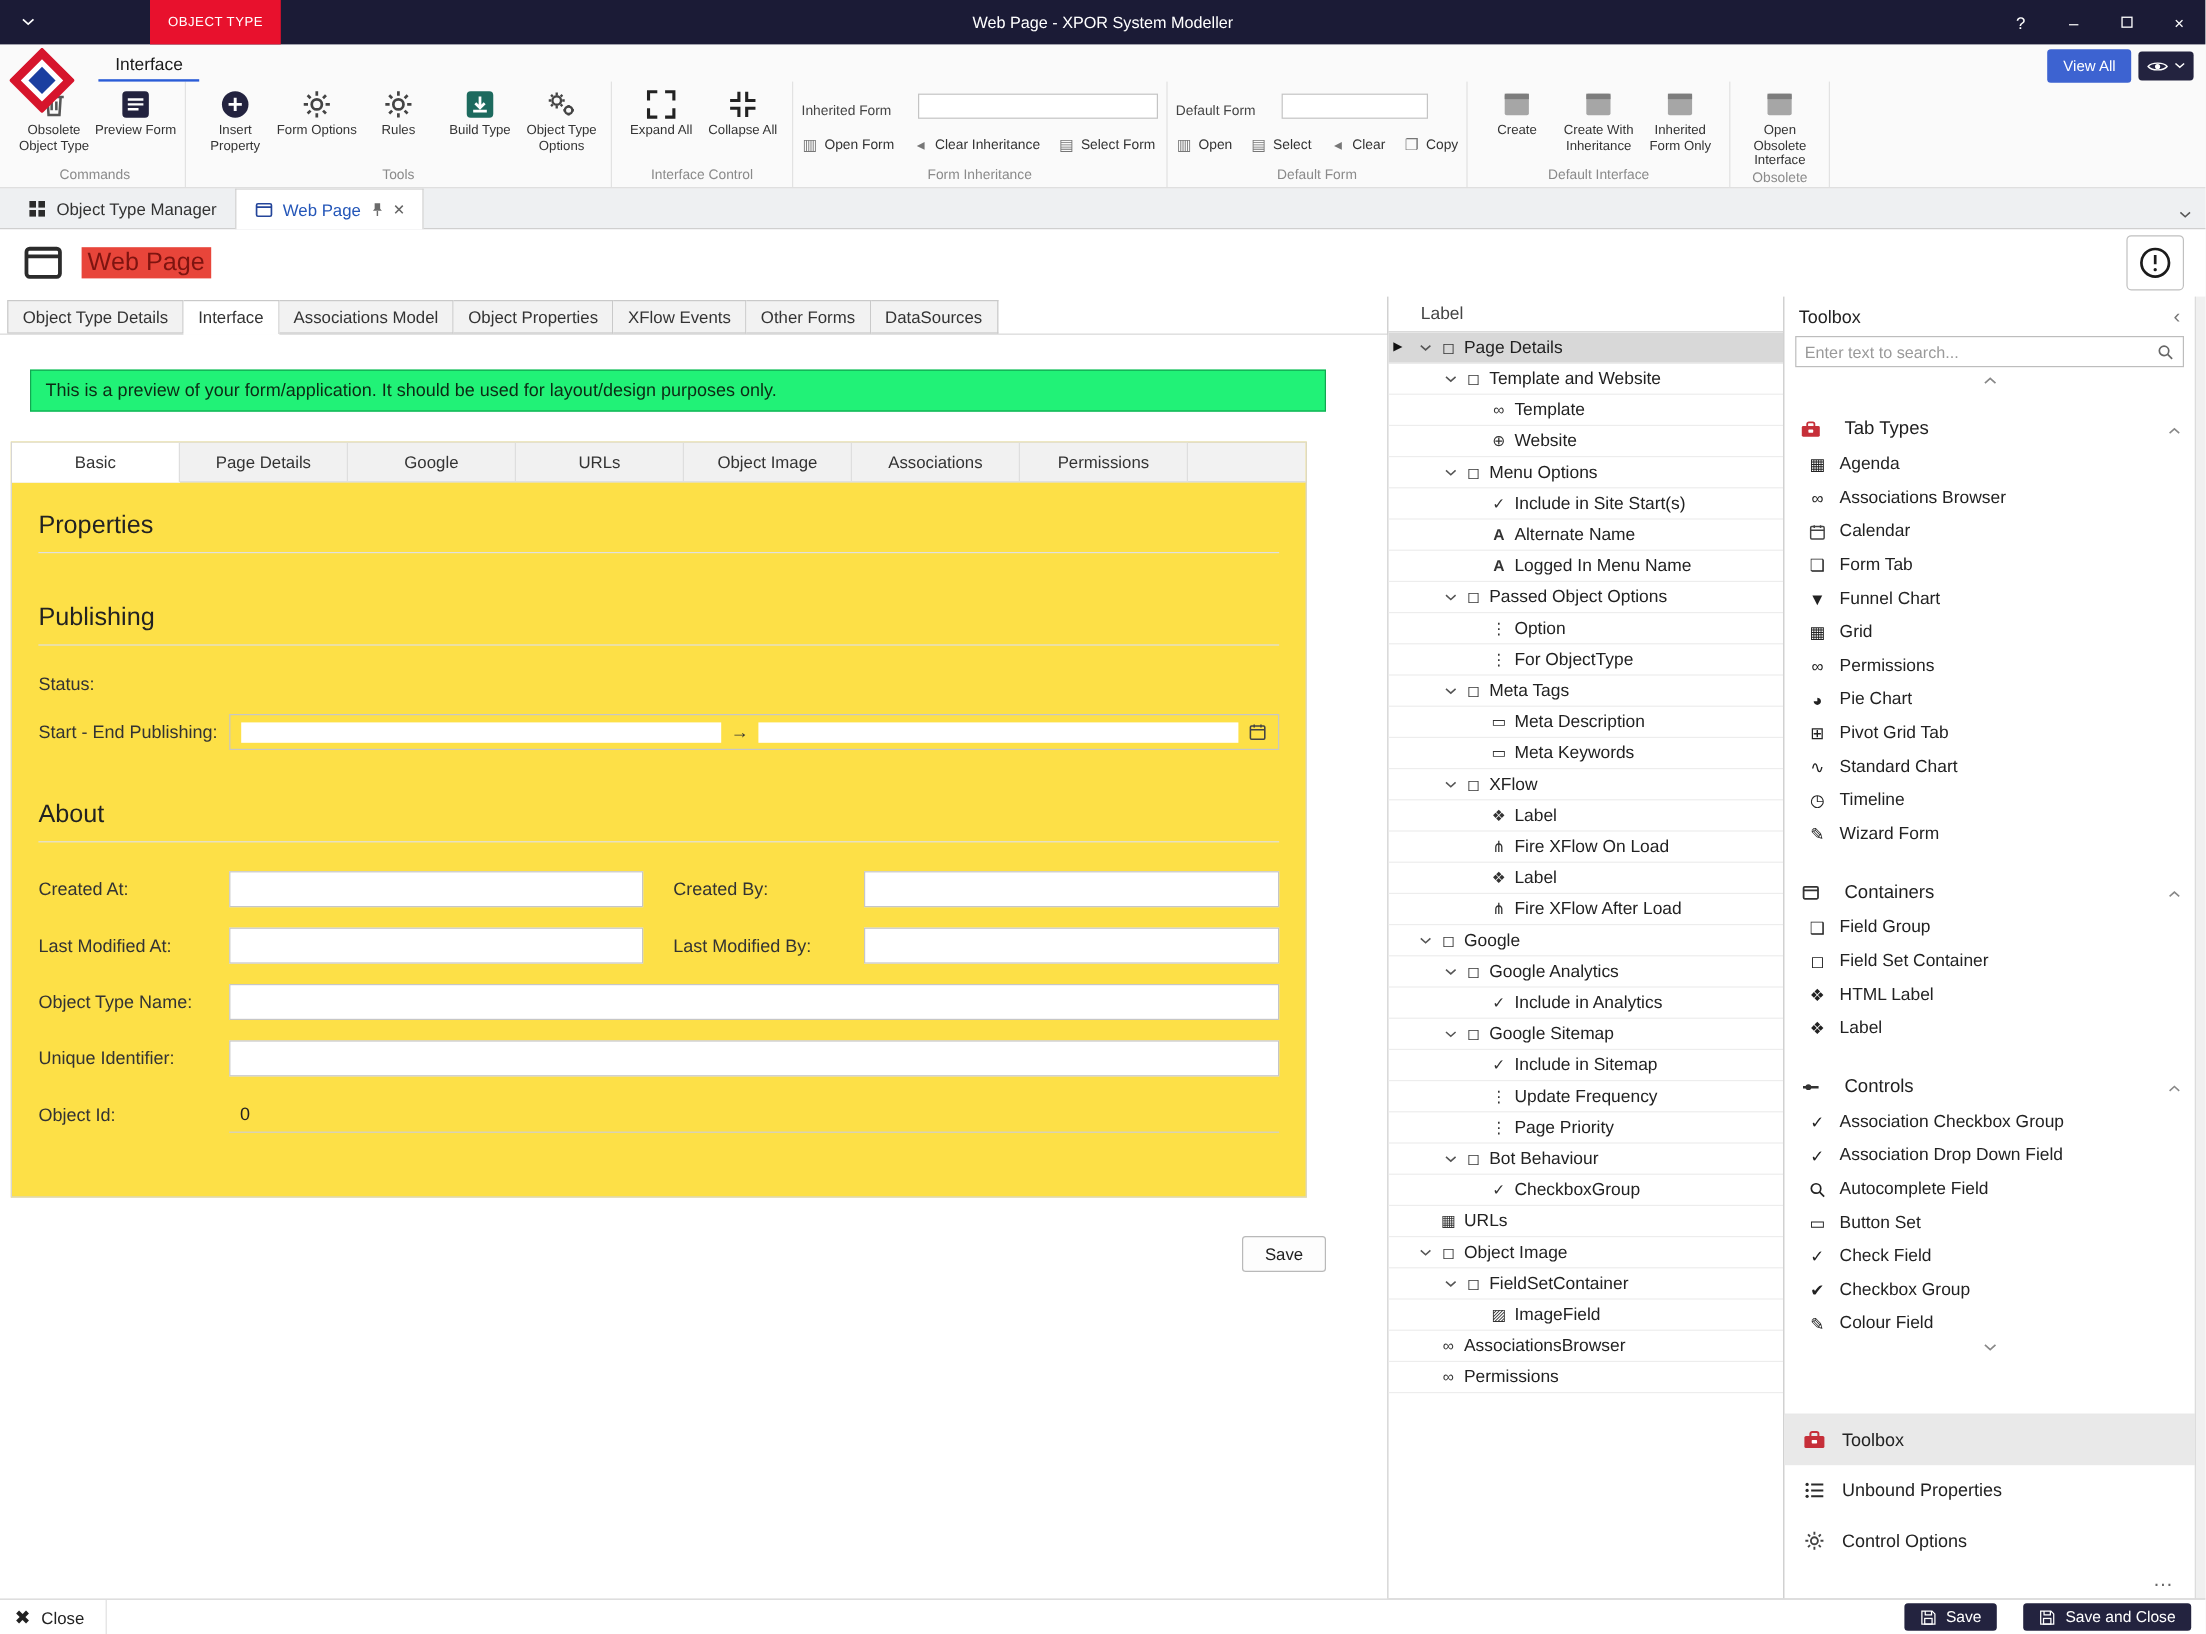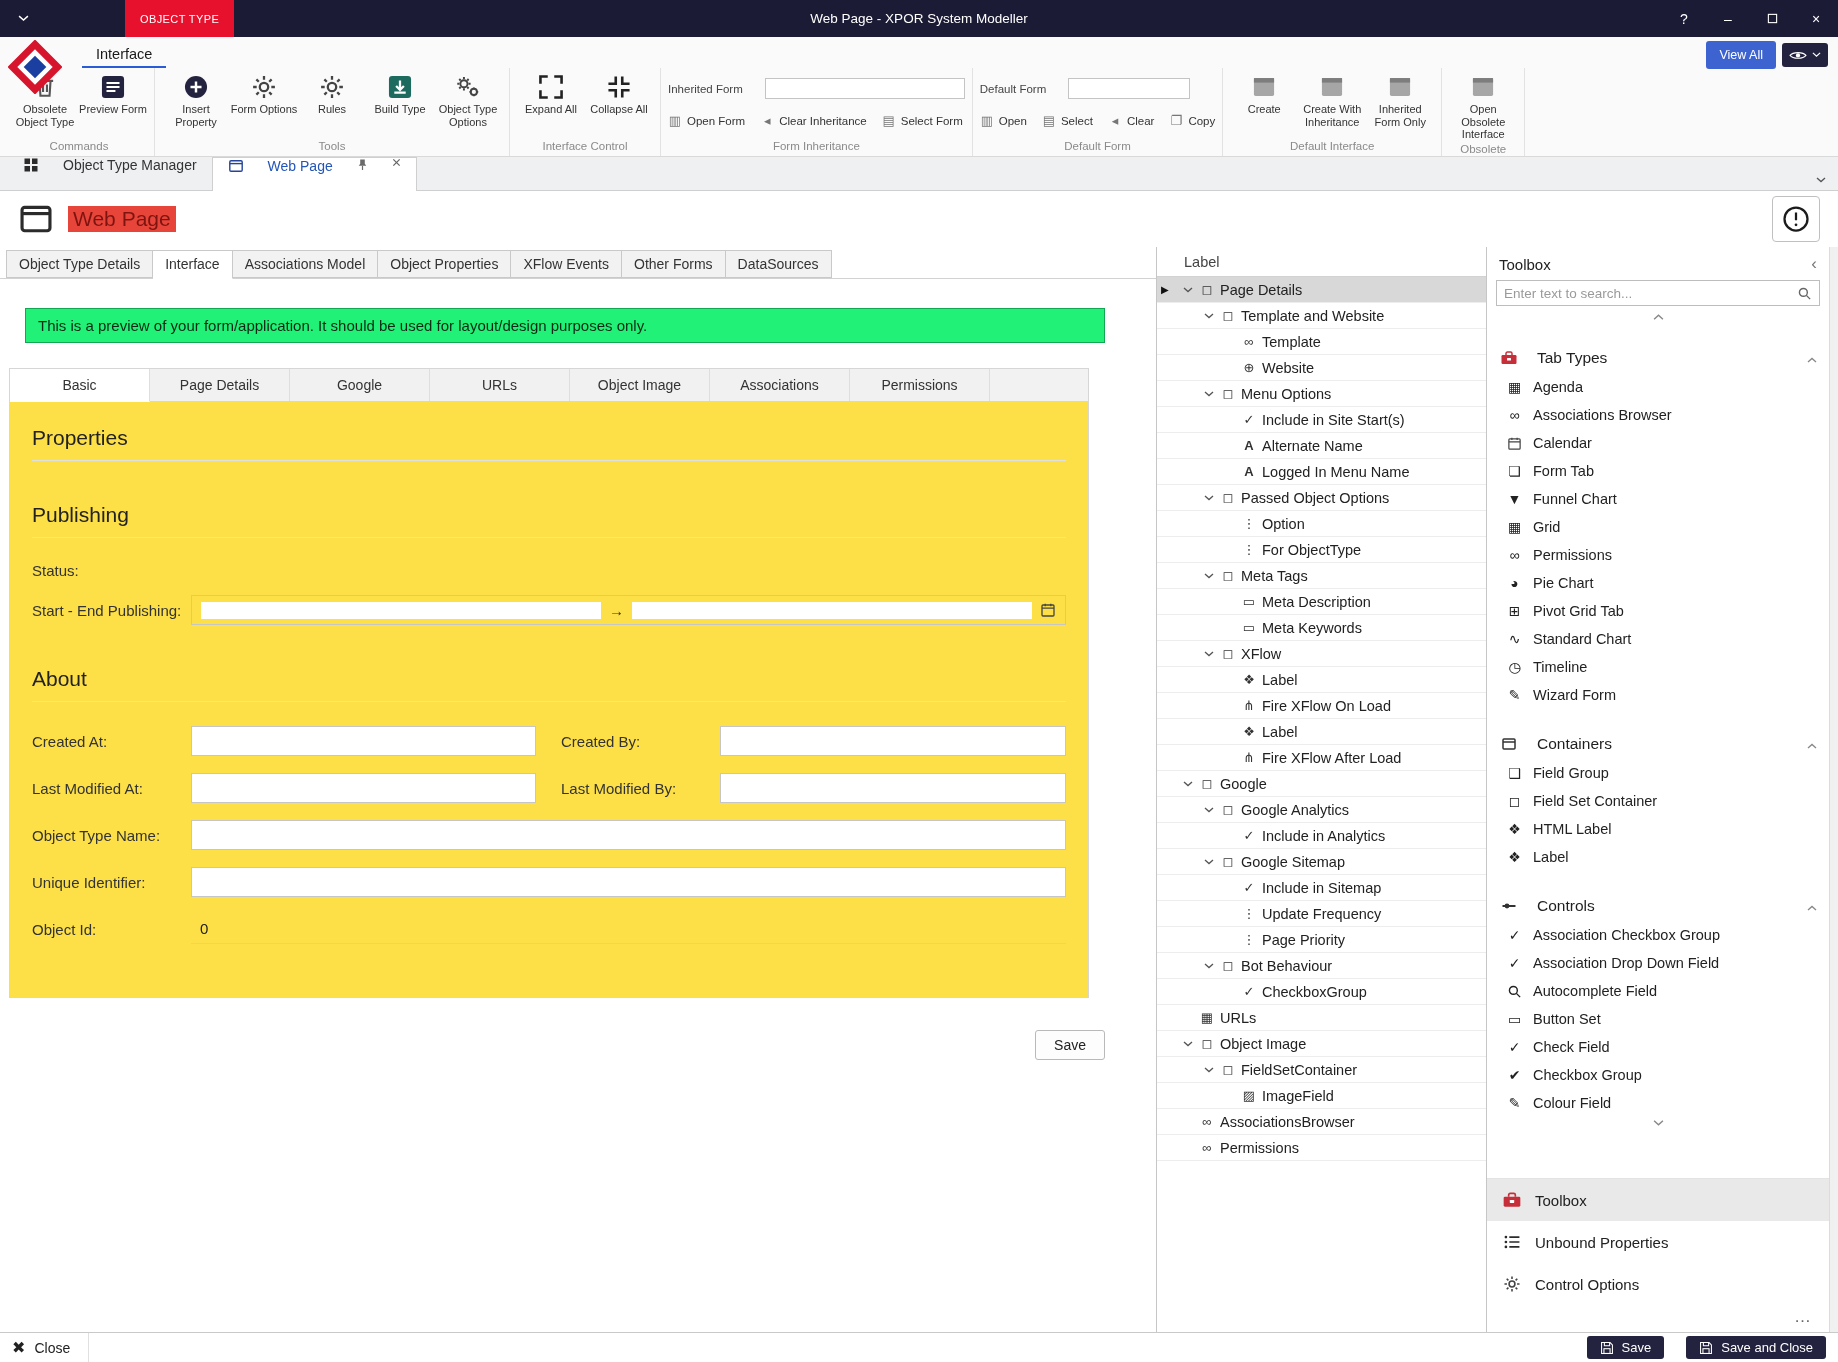--- a/index.html
+++ b/index.html
@@ -33,33 +33,33 @@
 #ribbon-groups{display:flex;align-items:stretch;height:88px;padding:0 4px}
 .rgroup{display:flex;flex-direction:column;border-right:1px solid #e2e2e2;padding:3px 7px 1px}
 .rg-content{flex:1;display:flex;align-items:flex-start}
 .rg-label{text-align:center;font-size:11.5px;color:#8a8a8a;padding:2px 6px 3px}
 .rg-items{display:flex;height:100%}
 .rbtn{width:68px;display:flex;flex-direction:column;align-items:center;padding-top:2px;gap:2px;border-radius:3px}
 .rbtn .ic{width:28px;height:28px}
 .rbtn .ic svg{width:26px;height:26px}
 .rbtn-label{font-size:11px;color:#333;text-align:center;line-height:1.15}
 .rg-form{display:flex;flex-direction:column;padding-top:7px}
-.rg-field-row{display:flex;align-items:center;gap:22px}
+.rg-field-row{display:flex;align-items:flex-end;gap:22px}
 .rg-field-label{font-size:11.5px;color:#444;white-space:nowrap}
 .rg-input{height:21px;border:1px solid #c4c4c4;background:#fff;font-size:12px;padding:0 4px;font-family:inherit}
 .rgroup:nth-child(4) .rg-input{width:200px}
 .rgroup:nth-child(5) .rg-input{width:122px}
 .rg-btn-row{display:flex;align-items:center;margin-top:15px;gap:15px}
 .rsmall{display:flex;align-items:center;gap:5px;font-size:11.5px;color:#333;white-space:nowrap}
 .rsmall .ic{font-size:13px;color:#767676;width:14px}
 
 
 #doctabs{height:34px;background:#eef0f2;border-bottom:1px solid #cfcfcf;display:flex;align-items:flex-end;padding-left:8px;position:relative;flex:none;z-index:10}
 #doctabs-items{display:flex;height:100%;align-items:stretch}
-.dtab{display:flex;align-items:flex-start;gap:24px;font-size:14px;padding:0 15px;color:#333}
+.dtab{display:flex;align-items:center;gap:8px;font-size:14px;padding:0 15px;color:#333}
 .dtab .ic svg{width:16px;height:16px}
 .dtab.active{background:#fff;border:1px solid #cfcfcf;border-bottom:none;color:#2456b8;margin-bottom:-1px;position:relative;z-index:2}
 .dtab .tab-pin svg{width:11px;height:13px}
 .dtab .tab-x svg{width:9px;height:9px}
 #doctabs-caret{position:absolute;right:12px;top:12px;color:#555}
 #doctabs-caret svg{width:10px}
 
 
 #page-header{height:56px;background:#fff;display:flex;align-items:center;padding:0 16px;flex:none;position:relative}
 .ph-icon svg{width:40px;height:36px}

